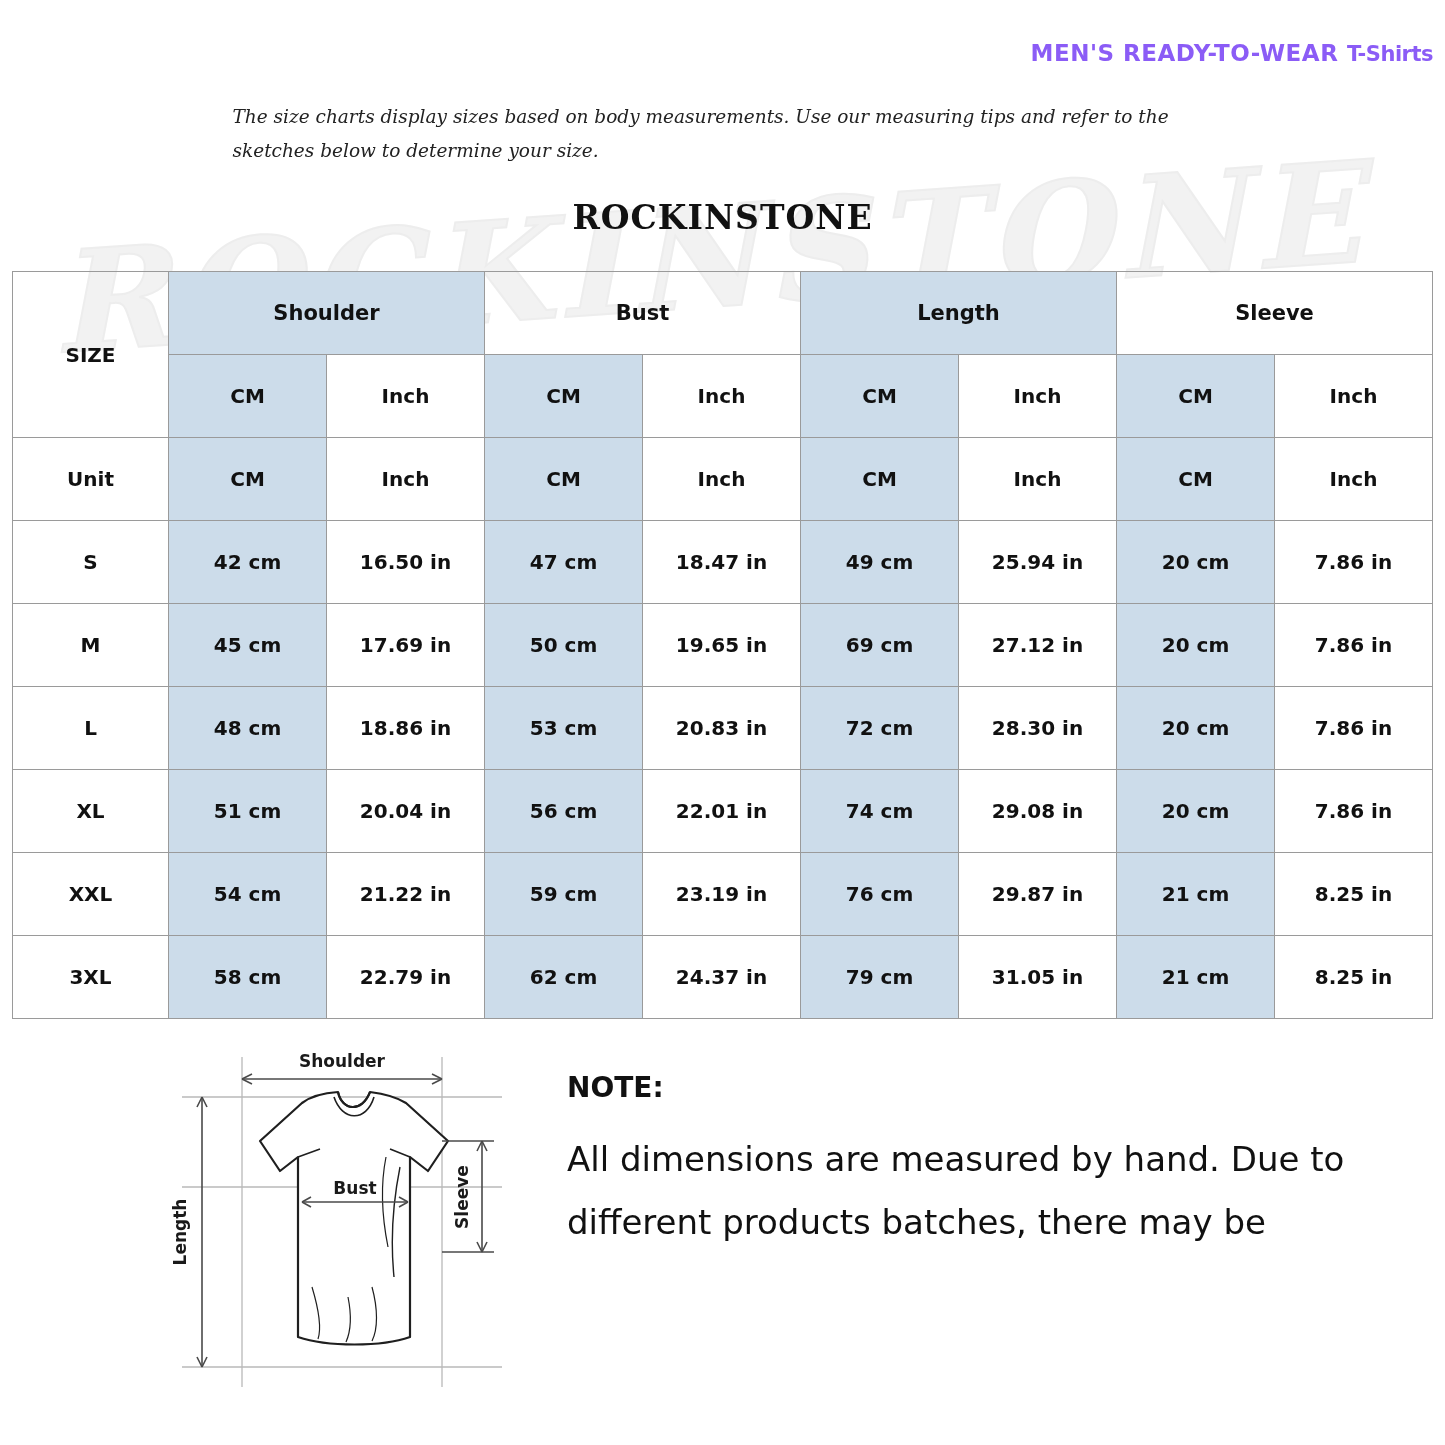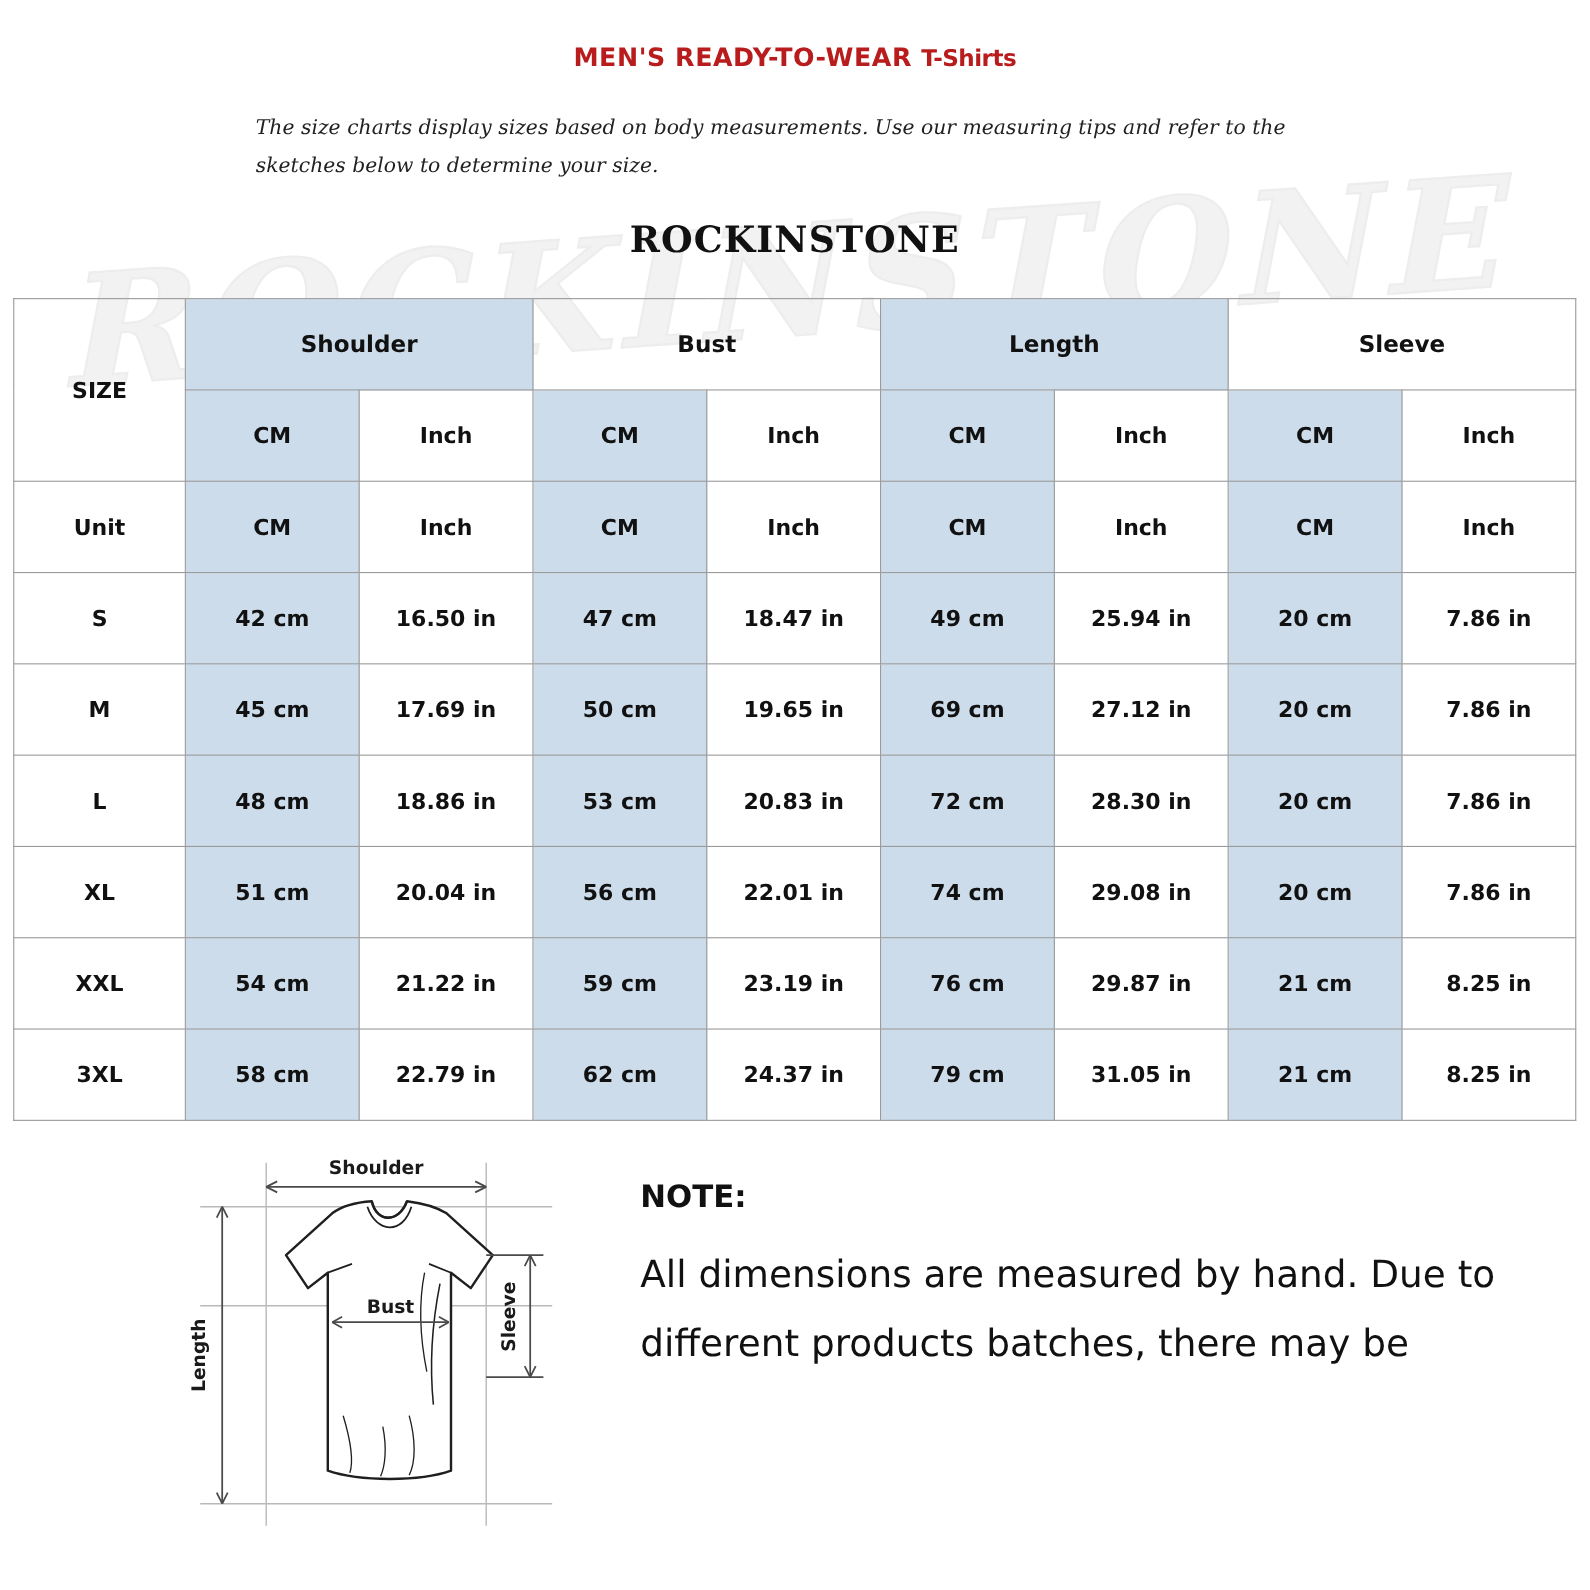--- a/index.html
+++ b/index.html
@@ -47,26 +47,26 @@
   .main-title {
     text-align: center;
     font-family: "DejaVu Sans", sans-serif;
     font-weight: bold;
     font-size: 44px;
     letter-spacing: 6px;
     margin: 22px 0 0 0;
     color: #111;
   }
   .sub-title {
-    text-align: center;
+    text-align: right;
     margin: 40px 0 0 0;
     font-size: 23px;
     font-weight: bold;
     letter-spacing: 0.5px;
-    color: #b91c1c;
+    color: #8b5cf6;
   }
   .sub-title .garment {
     font-size: 21px;
     letter-spacing: -0.5px;
   }
   .intro {
     margin: 34px auto 0 auto;
     width: 980px;
     text-align: left;
     font-family: "DejaVu Serif", serif;
@@ -119,21 +119,21 @@
     margin-top: 18px;
     padding-left: 130px;
   }
   .sketch {
     width: 400px;
     height: 370px;
     position: relative;
     flex: none;
   }
   .note {
-    margin-left: 40px;
+    margin-left: 25px;
     padding-top: 34px;
     max-width: 840px;
   }
   .note-title {
     font-size: 28px;
     font-weight: bold;
     color: #111;
     margin-bottom: 24px;
   }
   .note-body {

